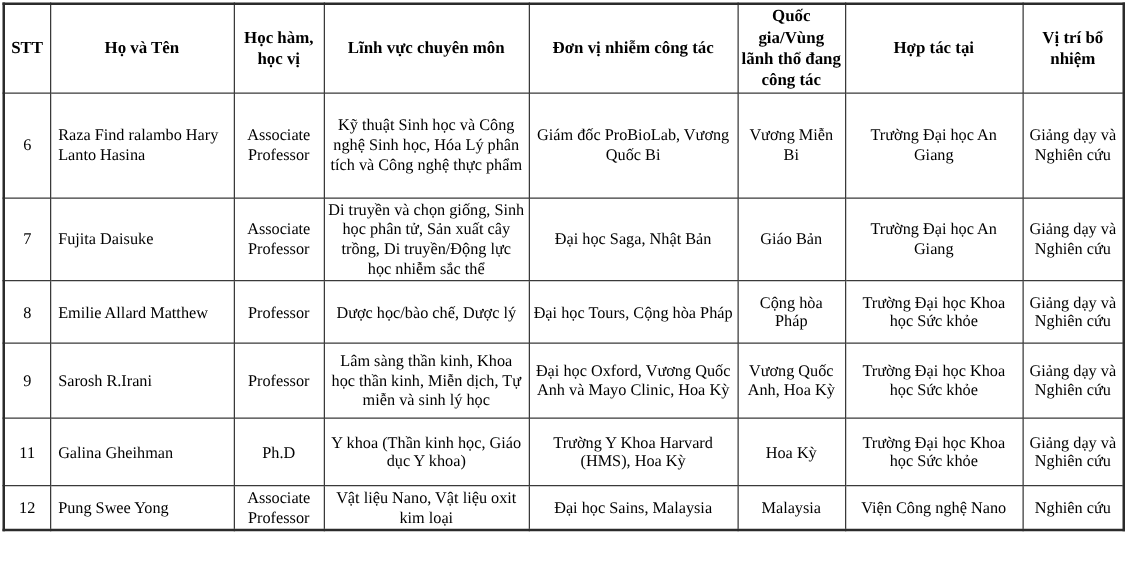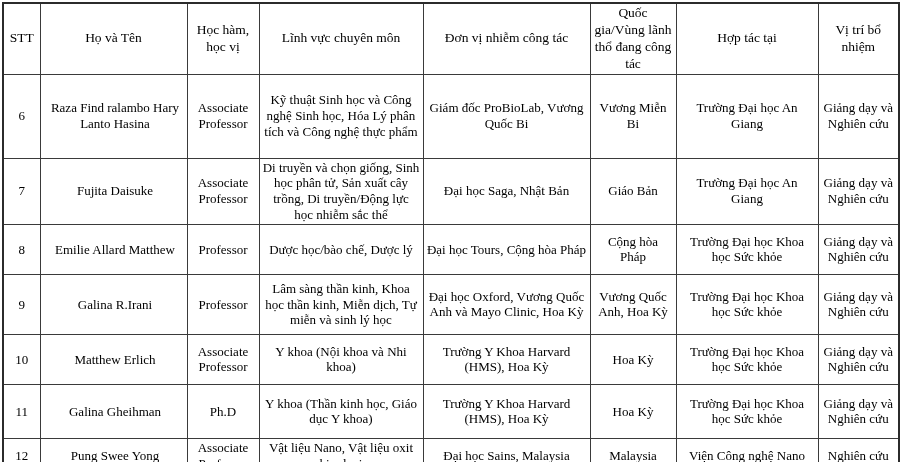--- a/index.html
+++ b/index.html
@@ -21,27 +21,27 @@
     border:1px solid #3a3a3a;
     vertical-align:middle;
     text-align:center;
     padding:1px 3px;
     font-size:13px;
     line-height:1.22;
     overflow:hidden;
     word-wrap:break-word;
   }
   .doc-table th{
-    font-weight:normal;
+    font-weight:bold;
     font-size:13.5px;
     line-height:1.25;
     padding:1px 2px;
   }
   .doc-table td.cell-name{
-    text-align:center;
+    text-align:left;
     padding-left:6px;
   }
   
   tr.hdr{height:53px;}
   tr.r0{height:84px;}
   tr.r1{height:66px;}
   tr.r2{height:50px;}
   tr.r3{height:60px;}
   tr.r4{height:50px;}
   tr.r5{height:54px;}
@@ -99,35 +99,25 @@
         <td class="cell-name">Emilie Allard Matthew</td>
         <td class="cell-rank">Professor</td>
         <td class="cell-field">Dược học/bào chế, Dược lý</td>
         <td class="cell-workplace">Đại học Tours, Cộng hòa Pháp</td>
         <td class="cell-country">Cộng hòa Pháp</td>
         <td class="cell-cooperation">Trường Đại học Khoa học Sức khỏe</td>
         <td class="cell-position">Giảng dạy và Nghiên cứu</td>
       </tr>
       <tr class="r3">
         <td class="cell-stt">9</td>
-        <td class="cell-name">Galina R.Irani</td>
+        <td class="cell-name">Sarosh R.Irani</td>
         <td class="cell-rank">Professor</td>
         <td class="cell-field">Lâm sàng thần kinh, Khoa học thần kinh, Miễn dịch, Tự miễn và sinh lý học</td>
         <td class="cell-workplace">Đại học Oxford, Vương Quốc Anh và Mayo Clinic, Hoa Kỳ</td>
         <td class="cell-country">Vương Quốc Anh, Hoa Kỳ</td>
-        <td class="cell-cooperation">Trường Đại học Khoa học Sức khỏe</td>
-        <td class="cell-position">Giảng dạy và Nghiên cứu</td>
-      </tr>
-      <tr class="r4">
-        <td class="cell-stt">10</td>
-        <td class="cell-name">Matthew Erlich</td>
-        <td class="cell-rank">Associate Professor</td>
-        <td class="cell-field">Y khoa (Nội khoa và Nhi khoa)</td>
-        <td class="cell-workplace">Trường Y Khoa Harvard (HMS), Hoa Kỳ</td>
-        <td class="cell-country">Hoa Kỳ</td>
         <td class="cell-cooperation">Trường Đại học Khoa học Sức khỏe</td>
         <td class="cell-position">Giảng dạy và Nghiên cứu</td>
       </tr>
       <tr class="r5">
         <td class="cell-stt">11</td>
         <td class="cell-name">Galina Gheihman</td>
         <td class="cell-rank">Ph.D</td>
         <td class="cell-field">Y khoa (Thần kinh học, Giáo dục Y khoa)</td>
         <td class="cell-workplace">Trường Y Khoa Harvard (HMS), Hoa Kỳ</td>
         <td class="cell-country">Hoa Kỳ</td>

